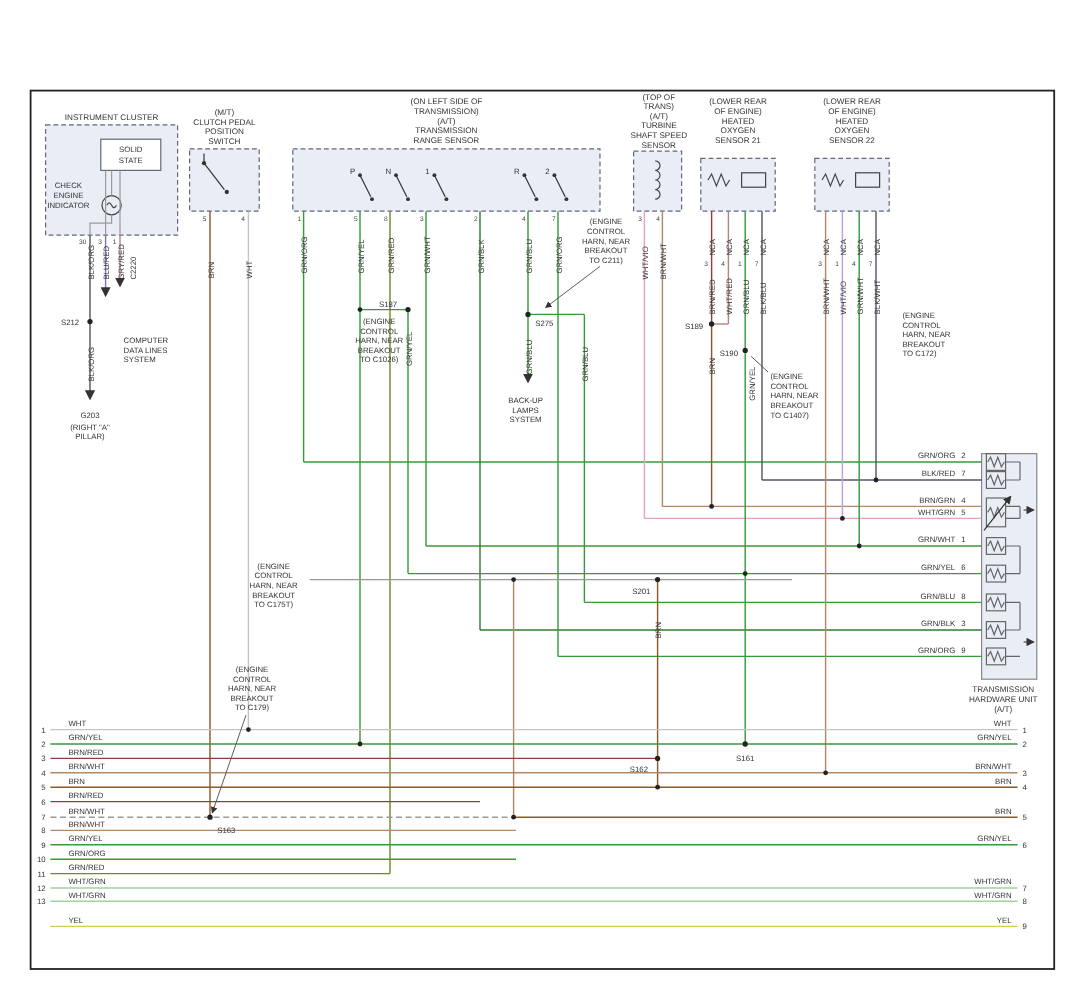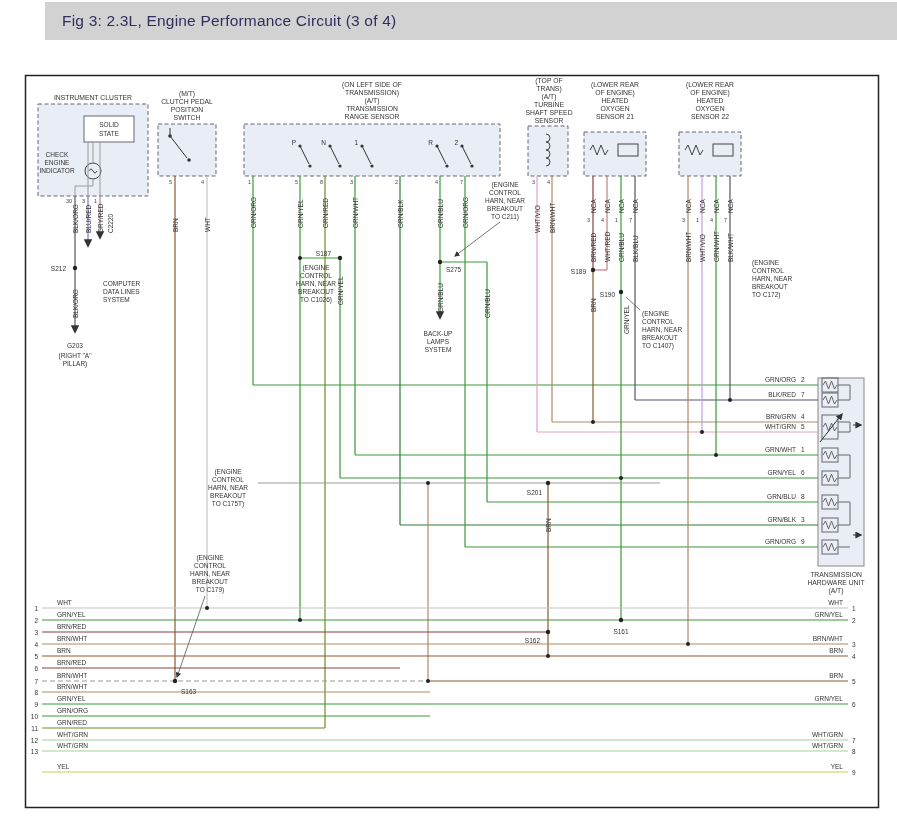--- a/index.html
+++ b/index.html
@@ -18,23 +18,20 @@
   .tcubox{fill:#e9edf6;stroke:#888;stroke-width:1;}
   .dot{fill:#222;}
   .sym{stroke:#444;fill:none;stroke-width:1;}
   .ldr{stroke:#555;stroke-width:.8;fill:none;}
   .inner{stroke:#9a9a9a;stroke-width:1;fill:none;}
 </style>
 </head>
 <body>
 
 <div class="stage">
-  <div class="titlebar">
-    <span>Fig 3: 2.3L, Engine Performance Circuit (3 of 4)</span>
-  </div>
 
   <svg width="897" height="818" viewBox="0 0 897 818">
     <defs>
       <marker id="arr" viewBox="0 0 10 10" refX="8" refY="5" markerWidth="7" markerHeight="7" orient="auto-start-reverse">
         <path d="M0,0 L10,5 L0,10 z" fill="#333"></path>
       </marker>
     </defs>
 
     <rect x="25.5" y="75.5" width="853" height="732" fill="#fff" stroke="#222" stroke-width="1.5"></rect>
 

